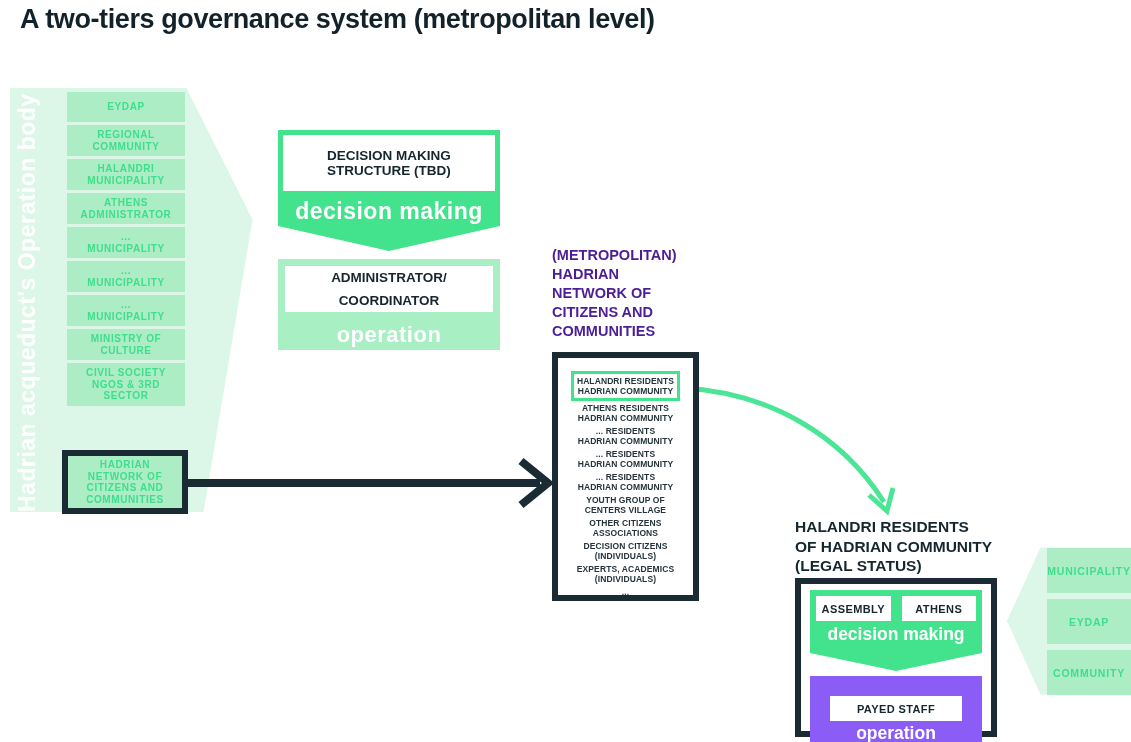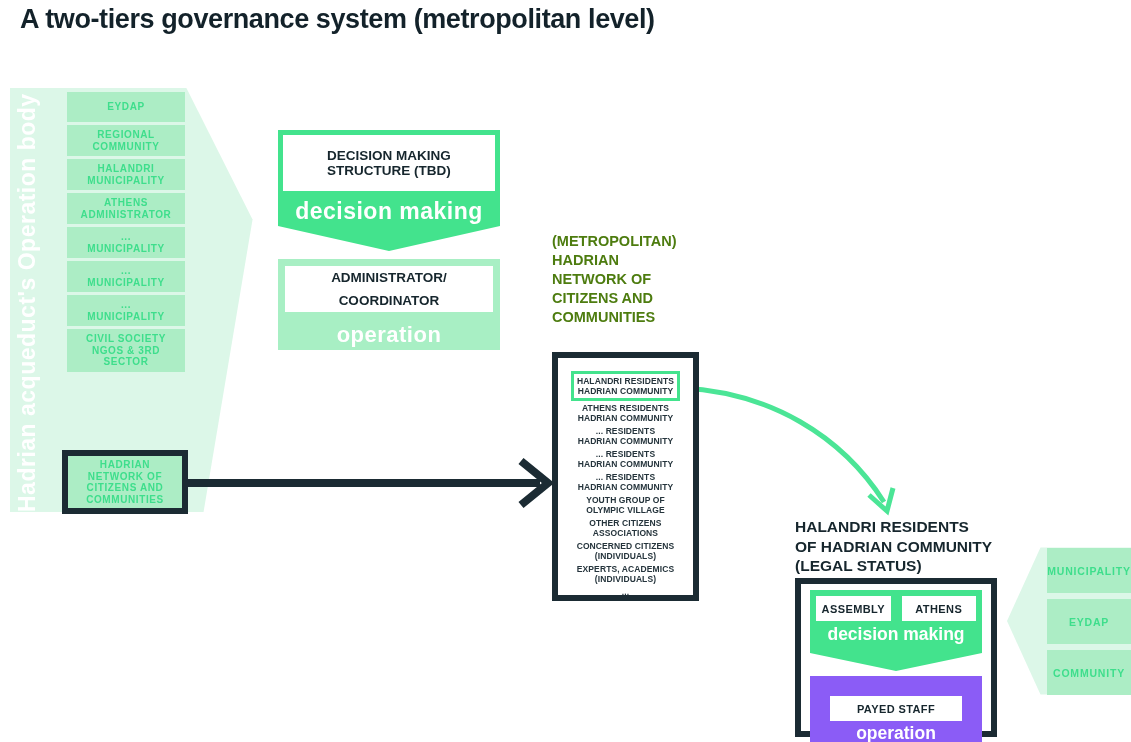--- a/index.html
+++ b/index.html
@@ -52,21 +52,21 @@
   }
   .tri-down{width:0;height:0;border-left:111px solid transparent;border-right:111px solid transparent;border-top:25px solid #43E38D;}
   #op-group{left:278px;top:259px;width:222px;}
   #op-box{border:7px solid #A8EFC4;height:60px;font-size:13.5px;line-height:23px;}
   #op-banner{
     background:#A8EFC4;height:31px;display:flex;align-items:center;justify-content:center;
     color:#fff;font-weight:bold;font-size:22px;letter-spacing:0.5px;
   }
 
   
-  #network-heading{left:552px;top:232px;width:170px;font-size:14.5px;line-height:19px;font-weight:bold;color:#4d7c0f;}
+  #network-heading{left:552px;top:246px;width:170px;font-size:14.5px;line-height:19px;font-weight:bold;color:#4c1d95;}
   #network-box{
     left:552px;top:352px;width:147px;height:249px;box-sizing:border-box;
     border:6px solid #1B2B33;background:#fff;padding-top:13px;
     display:flex;flex-direction:column;align-items:center;
   }
   .member{
     font-size:8.5px;line-height:10px;font-weight:bold;color:#25343C;letter-spacing:0.1px;
     text-align:center;white-space:pre-line;margin-bottom:3px;
   }
   #member-highlight{
@@ -130,20 +130,22 @@
 
       <div class="stack-item">...
 MUNICIPALITY</div>
 
       <div class="stack-item">...
 MUNICIPALITY</div>
 
       <div class="stack-item">...
 MUNICIPALITY</div>
 
+      <div class="stack-item">MINISTRY OF
+CULTURE</div>
 
 
       <div class="stack-item">CIVIL SOCIETY
 NGOS &amp; 3RD
 SECTOR</div>
     </div>
   <div id="hadrian-network-box" class="abs">HADRIAN
 NETWORK OF
 CITIZENS AND
 COMMUNITIES</div>
@@ -188,26 +190,26 @@
         <div class="member">... RESIDENTS
 HADRIAN COMMUNITY</div>
 
         <div class="member">... RESIDENTS
 HADRIAN COMMUNITY</div>
 
         <div class="member">... RESIDENTS
 HADRIAN COMMUNITY</div>
 
         <div class="member">YOUTH GROUP OF
-OLYMPIC VILLAGE</div>
+CENTERS VILLAGE</div>
 
         <div class="member">OTHER CITIZENS
 ASSOCIATIONS</div>
 
-        <div class="member">CONCERNED CITIZENS
+        <div class="member">DECISION CITIZENS
 (INDIVIDUALS)</div>
 
         <div class="member">EXPERTS, ACADEMICS
 (INDIVIDUALS)</div>
 
         <div class="member">...</div>
       </div>
   </div>
 
   <div id="community-heading" class="abs pre">HALANDRI RESIDENTS

